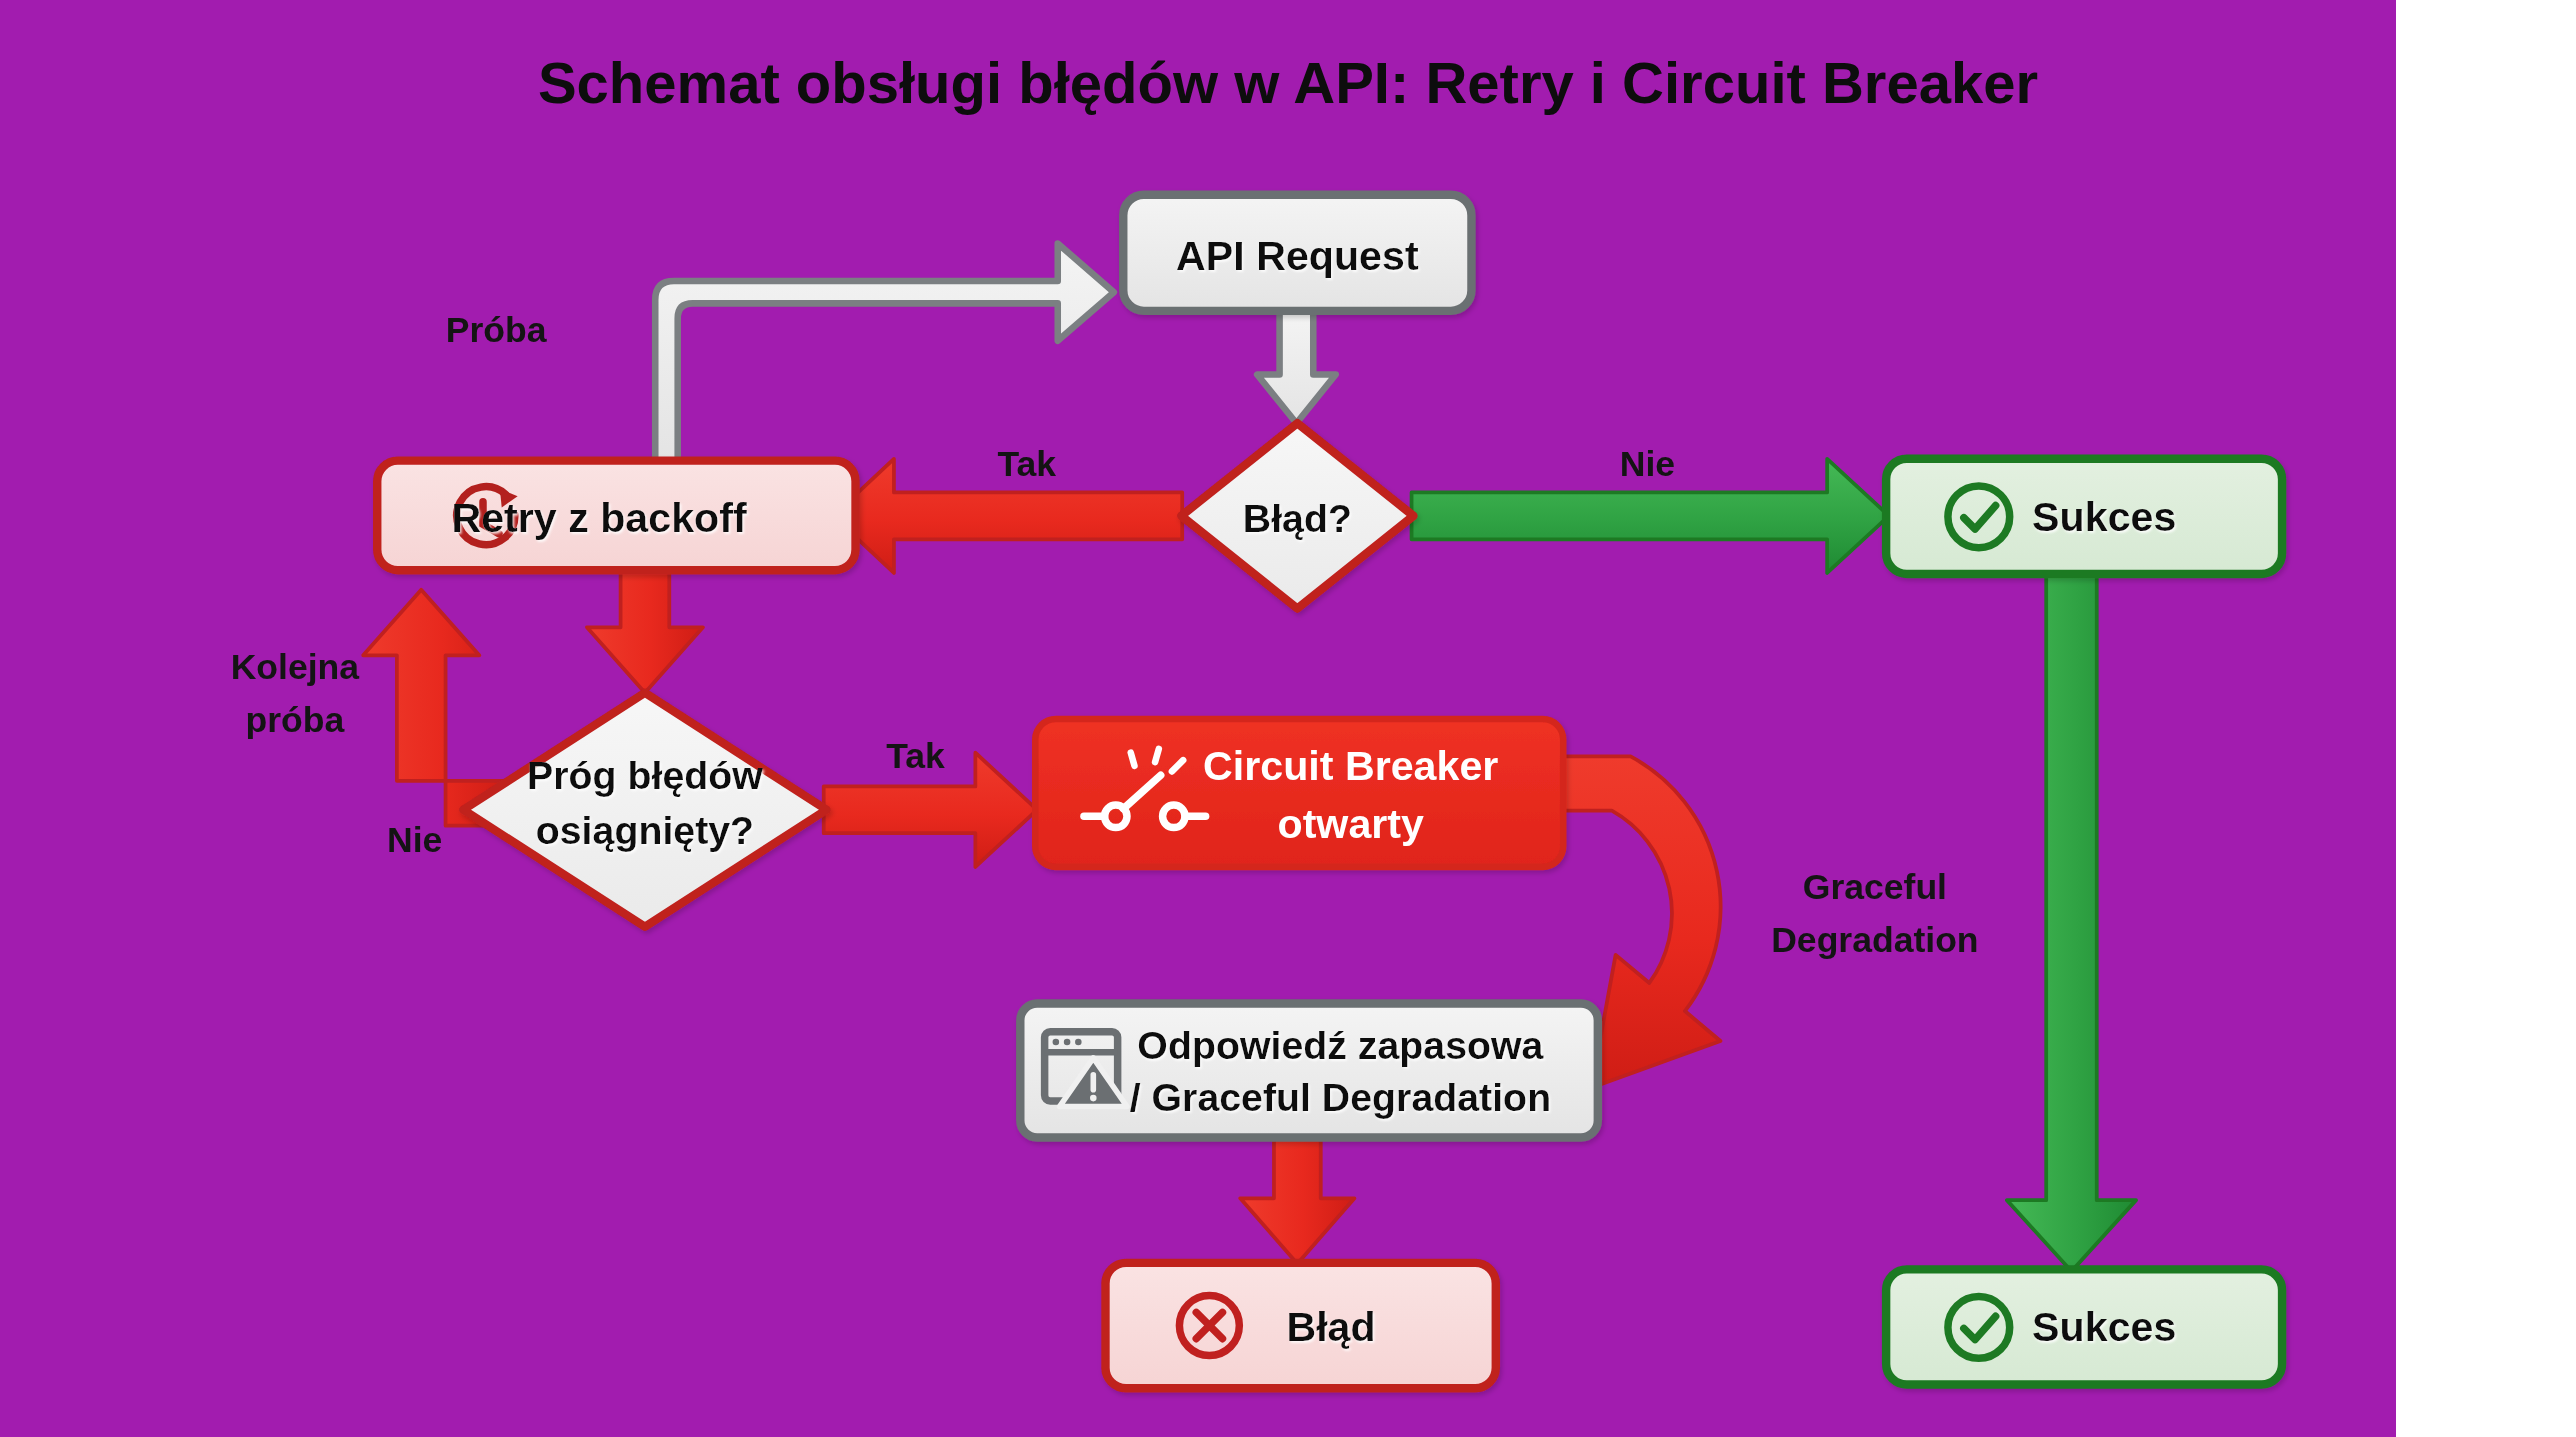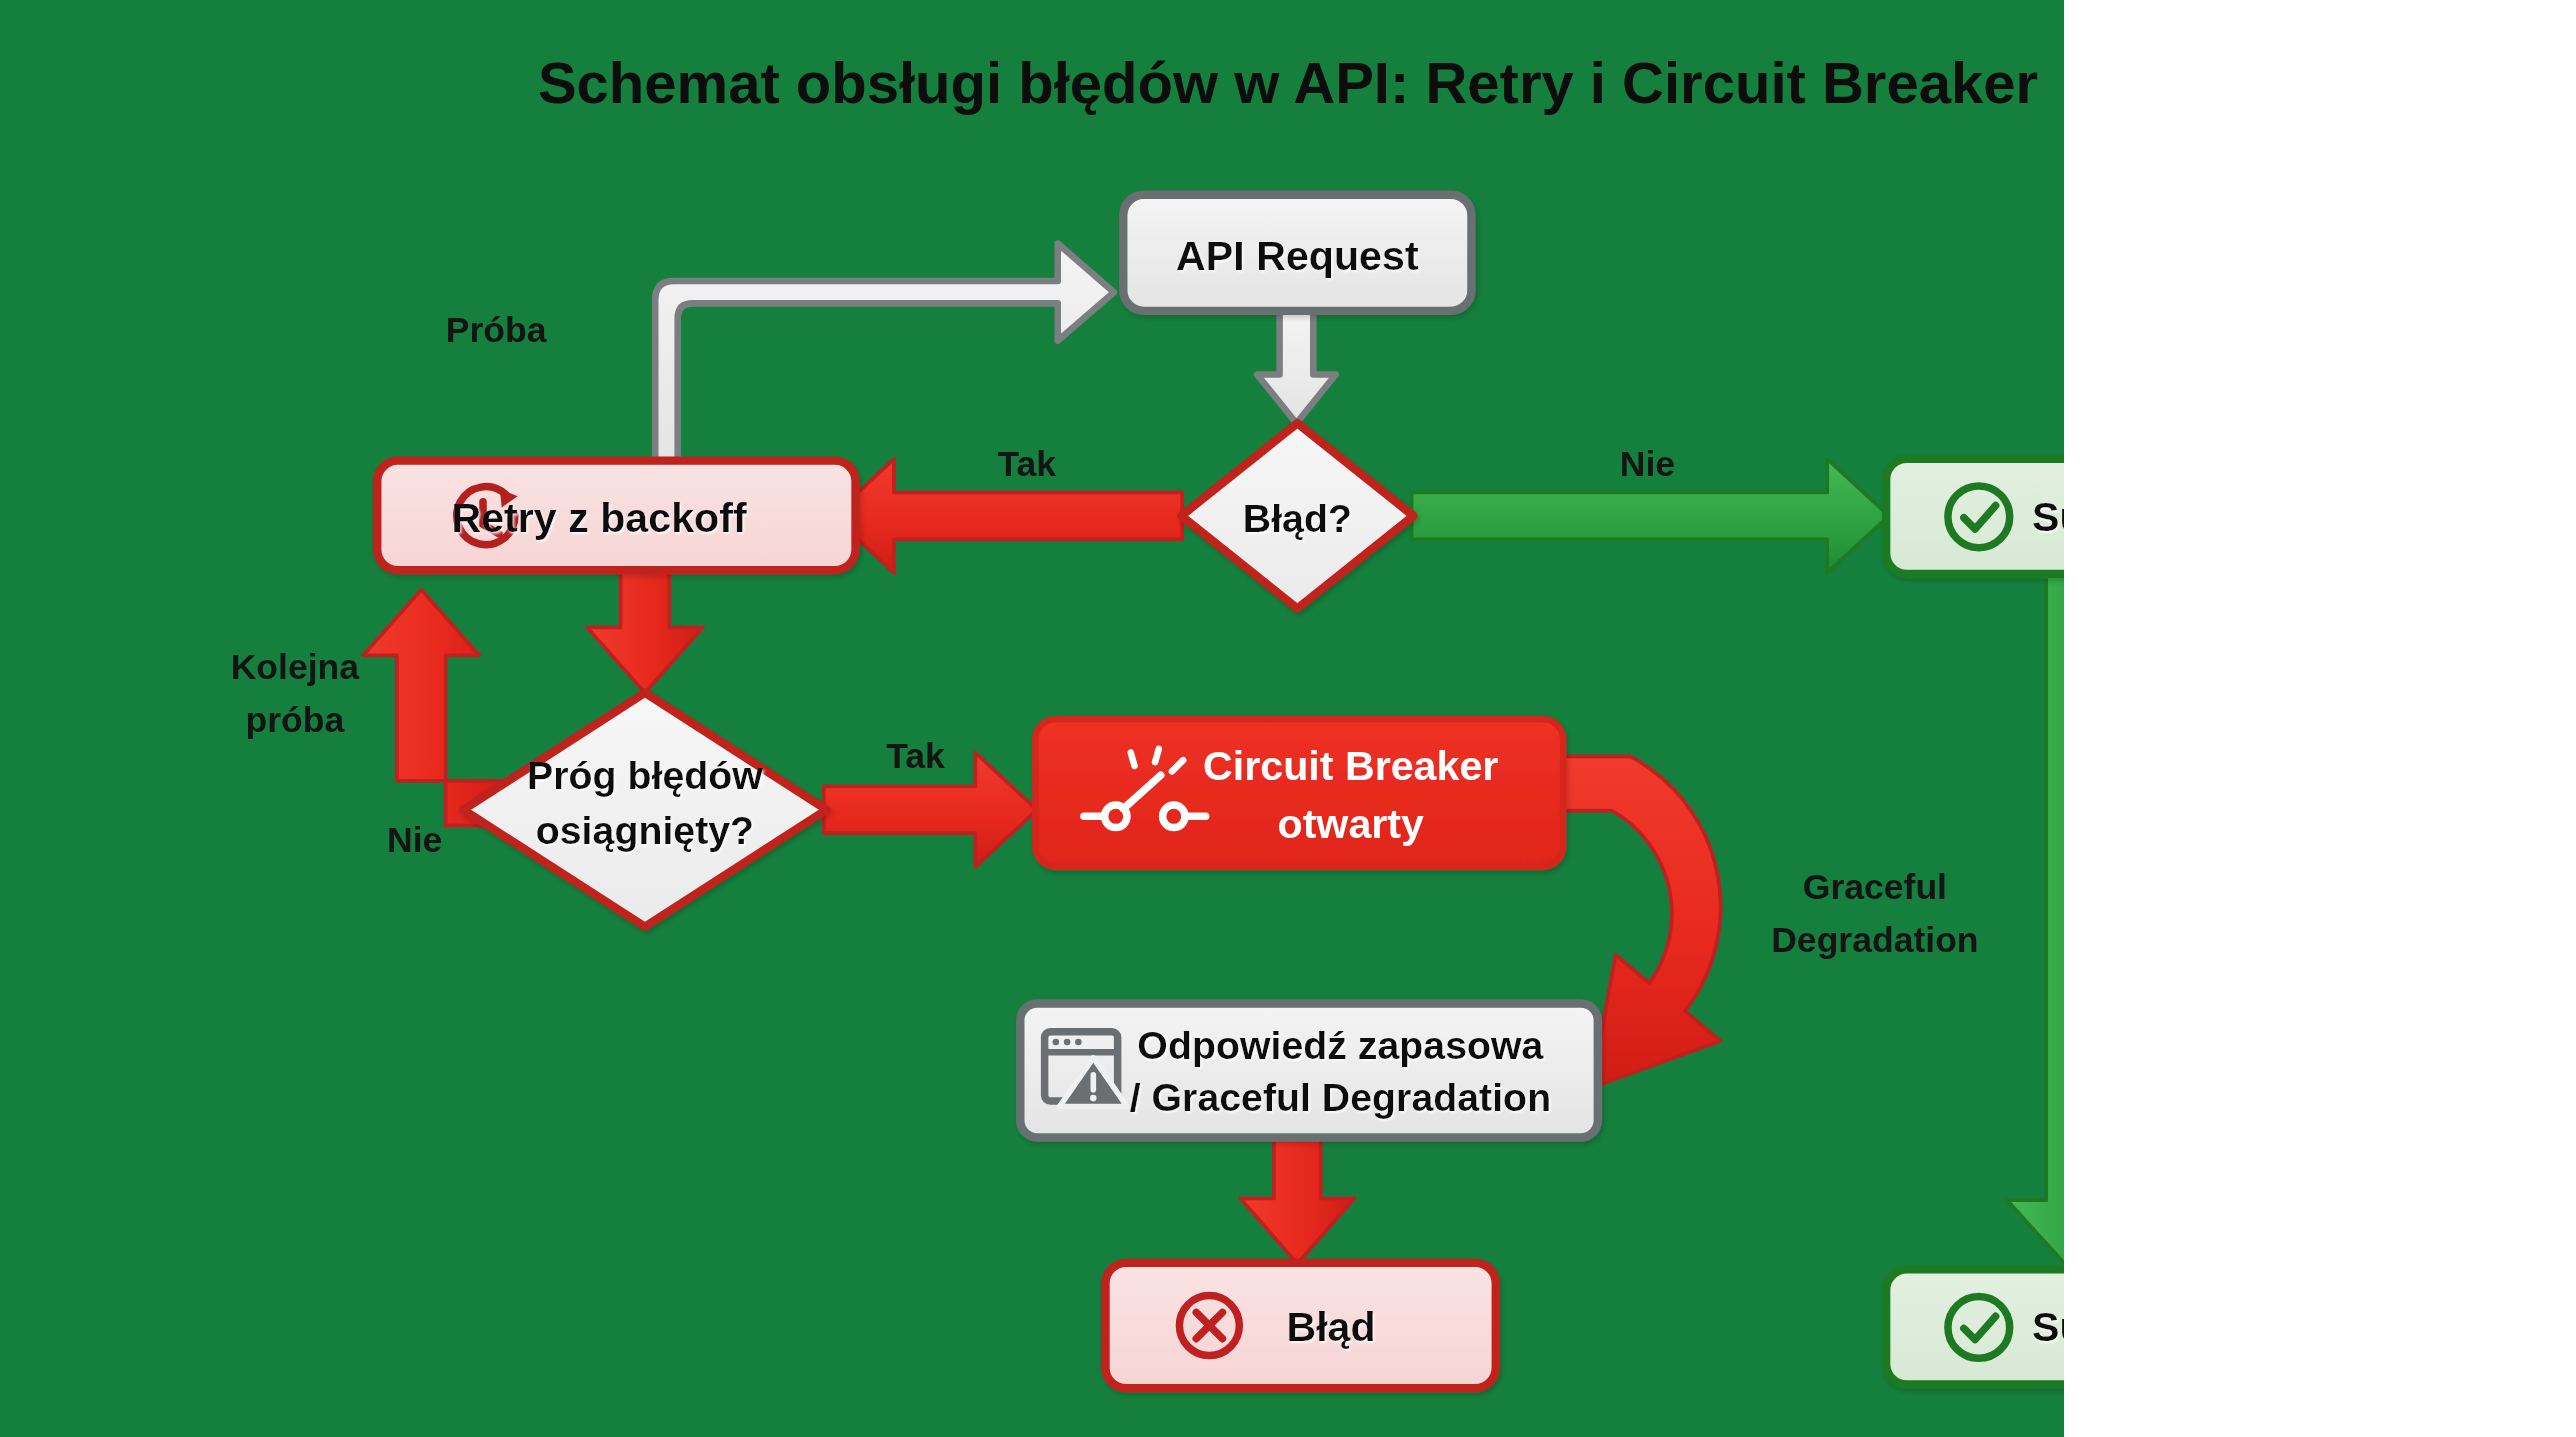--- a/index.html
+++ b/index.html
@@ -5,23 +5,23 @@
   html, body {
     margin: 0;
     padding: 0;
     background: #ffffff;
   }
   body {
     font-family: "Liberation Sans", sans-serif;
   }
   #canvas {
     position: relative;
-    width: 2064px;
+    width: 2396px;
     height: 1438px;
-    background: #15803d;
+    background: #a21caf;
     overflow: hidden;
   }
   #diagram-svg {
     position: absolute;
     left: 0; top: 0;
     width: 2576px;
     height: 1438px;
   }
   .node-text {
     font-family: "Liberation Sans", sans-serif;

